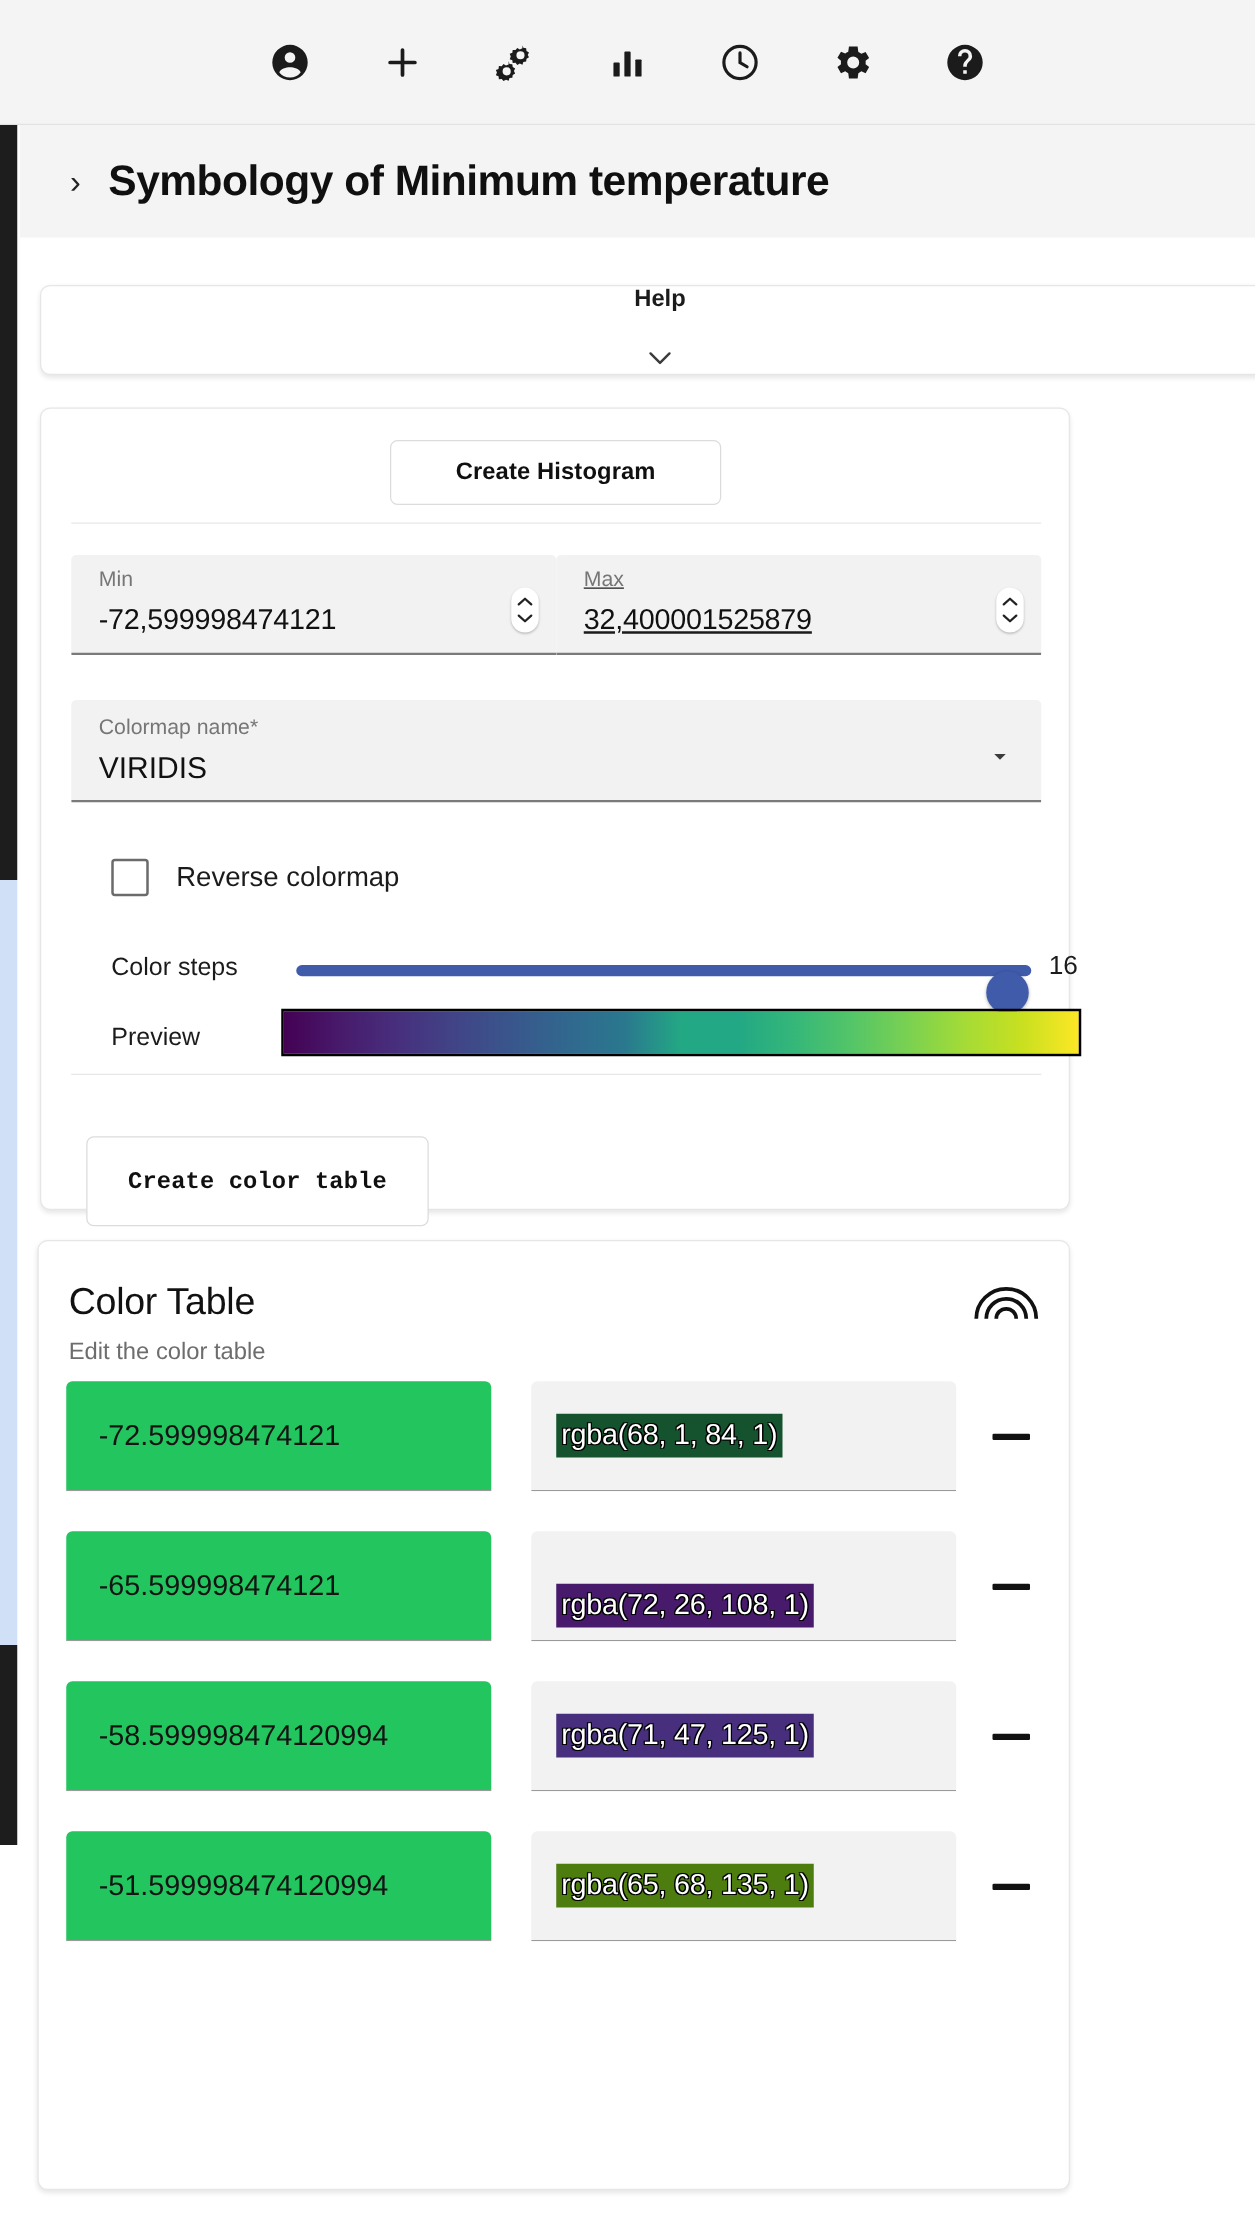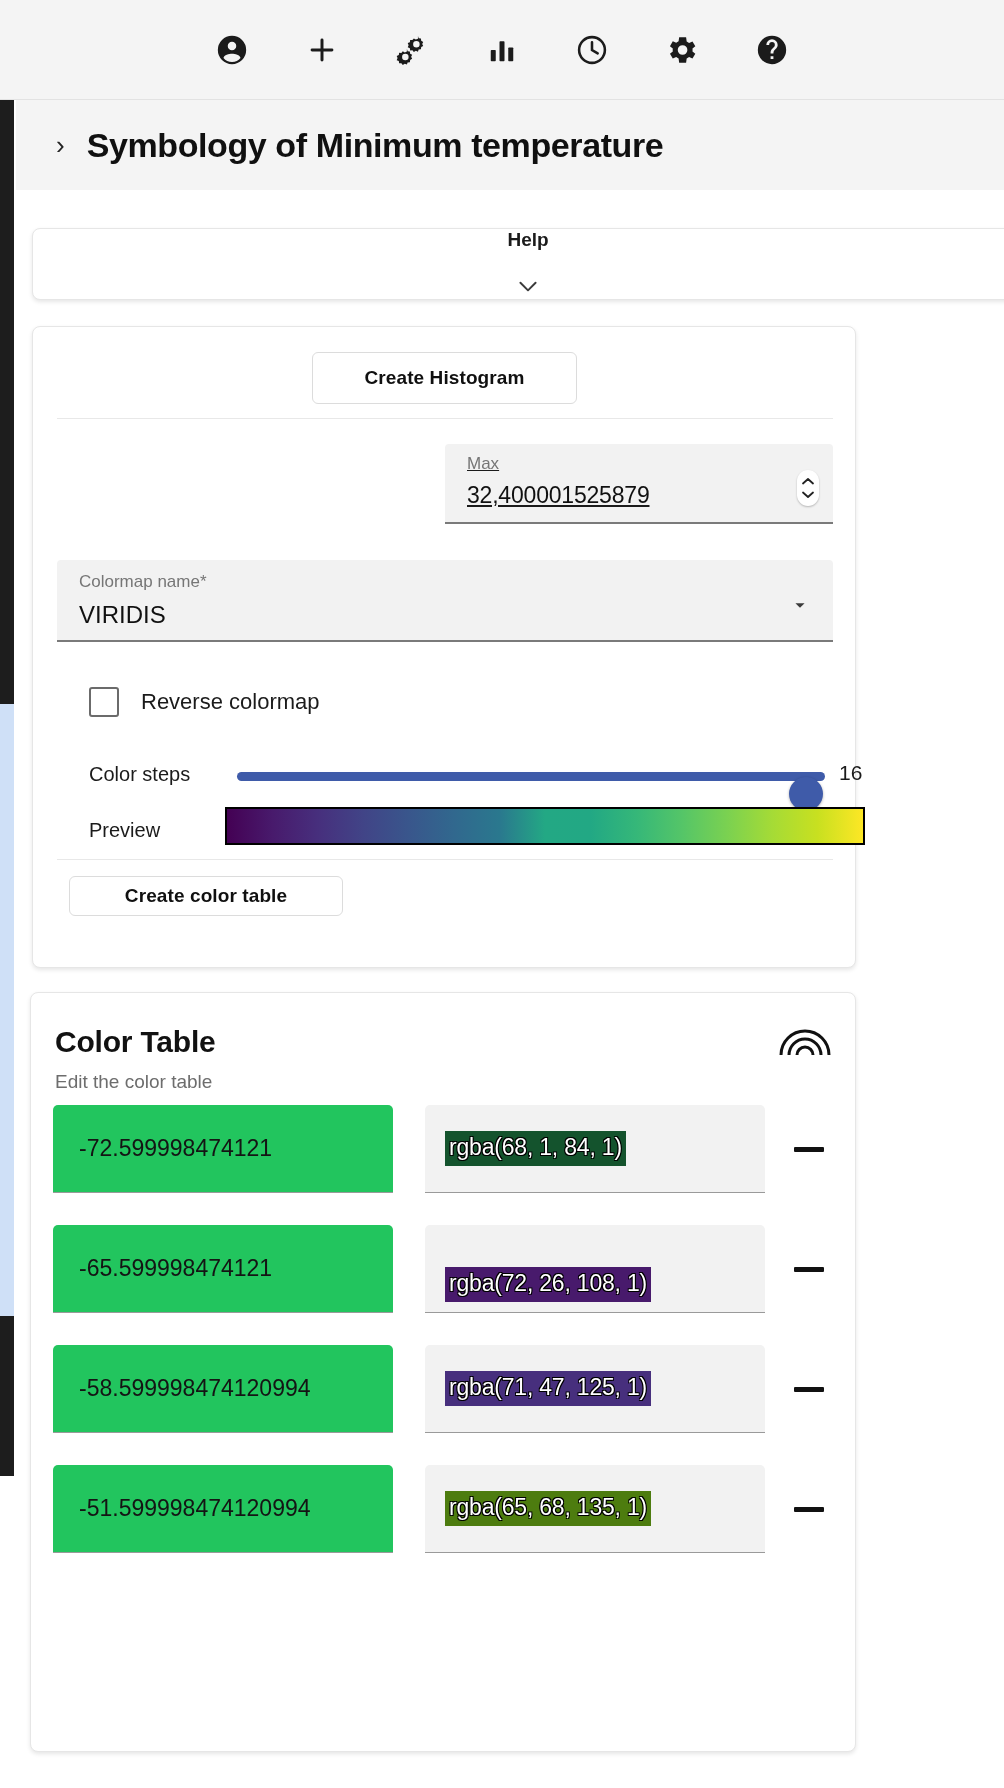--- a/index.html
+++ b/index.html
@@ -241,33 +241,33 @@
   #preview-bar {
     position: absolute;
     left: 168px; top: 0px;
     width: 640px; height: 38px;
     border: 2px solid #000000;
   }
   #hr-preview { left: 24px; top: 532px; width: 776px; }
 
   #create-color-table-btn {
     position: absolute;
-    left: 36px; top: 549px;
-    width: 274px; height: 40px;
+    left: 36px; top: 582px;
+    width: 274px; height: 72px; font-family: Liberation Mono, monospace;
   }
 
   
   #color-table-card {
     left: 30px; top: 992px;
     width: 826px; height: 760px;
     overflow: hidden;
   }
   #ct-title {
     position: absolute; left: 24px; top: 32px;
-    font-size: 30px; font-weight: bold; color: #111111;
+    font-size: 30px; font-weight: normal; color: #111111;
     letter-spacing: -0.2px;
   }
   #ct-subtitle {
     position: absolute; left: 24px; top: 78px;
     font-size: 19px; color: #6d6d6d;
   }
   #ct-rainbow-icon {
     position: absolute; right: 22px; top: 24px;
     width: 56px; height: 40px;
     cursor: pointer;
@@ -388,20 +388,32 @@
       </svg>
   </span>
 </div>
 
 <div class="card" id="symbology-card">
 
   <button class="btn-outline" id="create-histogram-btn">Create Histogram</button>
 
   <div class="hr" id="hr-top"></div>
 
+  <div class="filled-field" id="min-field">
+    <div class="flabel">Min</div>
+    <div class="fvalue">-72,599998474121</div>
+    <div class="stepper">
+      <svg width="14" height="9" viewBox="0 0 14 9" fill="none" stroke="#222" stroke-width="1.8" stroke-linecap="round" stroke-linejoin="round">
+          <path d="M2 6.5L7 2l5 4.5"></path>
+        </svg>
+      <svg width="14" height="9" viewBox="0 0 14 9" fill="none" stroke="#222" stroke-width="1.8" stroke-linecap="round" stroke-linejoin="round">
+          <path d="M2 2.5L7 7l5-4.5"></path>
+        </svg>
+    </div>
+  </div>
 
   <div class="filled-field" id="max-field">
     <div class="flabel">Max</div>
     <div class="fvalue">32,400001525879</div>
     <div class="stepper">
       <svg width="14" height="9" viewBox="0 0 14 9" fill="none" stroke="#222" stroke-width="1.8" stroke-linecap="round" stroke-linejoin="round">
           <path d="M2 6.5L7 2l5 4.5"></path>
         </svg>
       <svg width="14" height="9" viewBox="0 0 14 9" fill="none" stroke="#222" stroke-width="1.8" stroke-linecap="round" stroke-linejoin="round">
           <path d="M2 2.5L7 7l5-4.5"></path>

